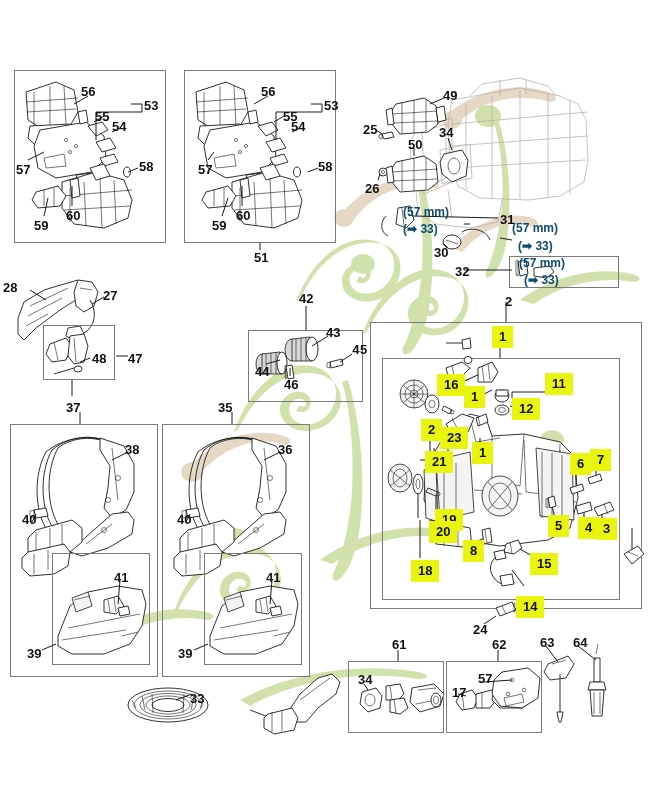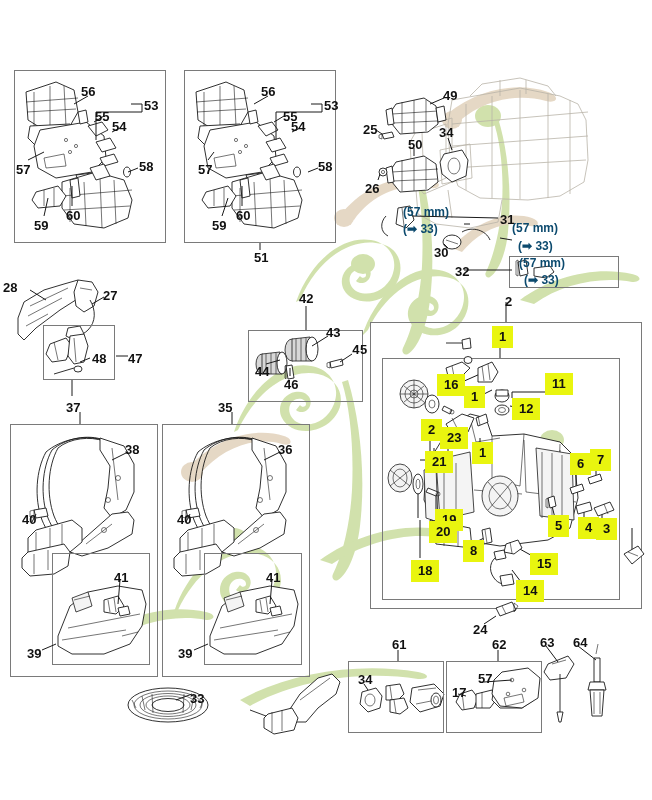--- a/index.html
+++ b/index.html
@@ -700,21 +700,21 @@
       <div class="lbl hl" style="left: 570px; top: 453px;">6</div>
       <div class="lbl hl" style="left: 590px; top: 449px;">7</div>
       <div class="lbl hl" style="left: 435px; top: 509px;">19</div>
       <div class="lbl hl" style="left: 429px; top: 521px;">20</div>
       <div class="lbl hl" style="left: 578px; top: 517px;">4</div>
       <div class="lbl hl" style="left: 596px; top: 518px;">3</div>
       <div class="lbl hl" style="left: 548px; top: 515px;">5</div>
       <div class="lbl hl" style="left: 411px; top: 560px;">18</div>
       <div class="lbl hl" style="left: 463px; top: 540px;">8</div>
       <div class="lbl hl" style="left: 530px; top: 553px;">15</div>
-      <div class="lbl hl" style="left: 516px; top: 580px;">14</div>
+      <div class="lbl hl" style="left: 516px; top: 596px;">14</div>
       <div class="lbl" style="left: 473px; top: 623px;">24</div>
       <div class="lbl" style="left: 392px; top: 638px;">61</div>
       <div class="lbl" style="left: 492px; top: 638px;">62</div>
       <div class="lbl" style="left: 540px; top: 636px;">63</div>
       <div class="lbl" style="left: 573px; top: 636px;">64</div>
       <div class="lbl" style="left: 358px; top: 673px;">34</div>
       <div class="lbl" style="left: 478px; top: 672px;">57</div>
       <div class="lbl" style="left: 452px; top: 686px;">17</div>
     </div>
   <div id="notes">

